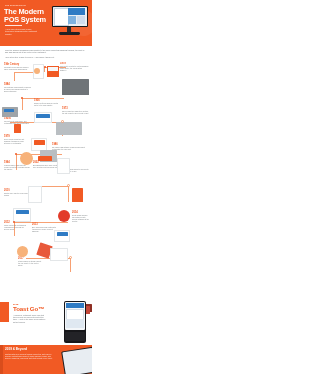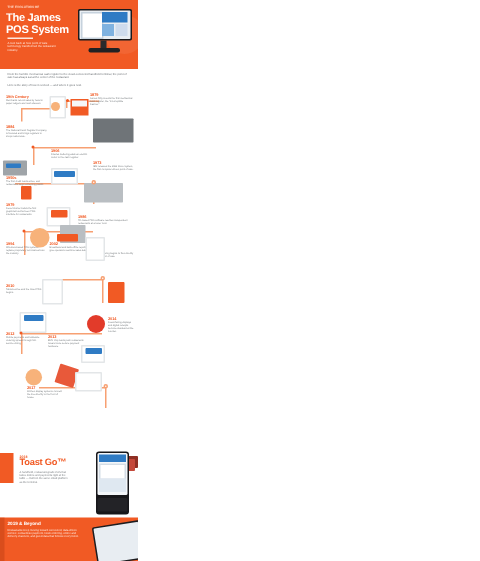--- a/index.html
+++ b/index.html
@@ -99,21 +99,21 @@
   .tablet{position:absolute;right:-3px;top:4px;width:32px;height:26px;background:#1d1d20;border-radius:1.4px;transform:rotate(-9deg);padding:1.2px;box-sizing:border-box;}
   .tablet .scr{width:100%;height:100%;background:#e8edf2;border-radius:.8px;}
 </style>
 </head>
 <body>
 
 <div class="page">
 
   <div class="header">
     <div class="hdr-eyebrow">THE EVOLUTION OF</div>
-    <div class="hdr-title">The James POS System</div>
+    <div class="hdr-title">The Modern POS System</div>
     <div class="hdr-rule"></div>
     <div class="hdr-sub">A look back at how point of sale technology transformed the restaurant industry.</div>
 
     <div class="monitor">
       <div class="mon-glow"></div>
       <div class="mon-screen">
         <div class="mon-inner">
           <span class="b1"></span>
             <span class="b2"></span>
             <span class="b3"></span>

